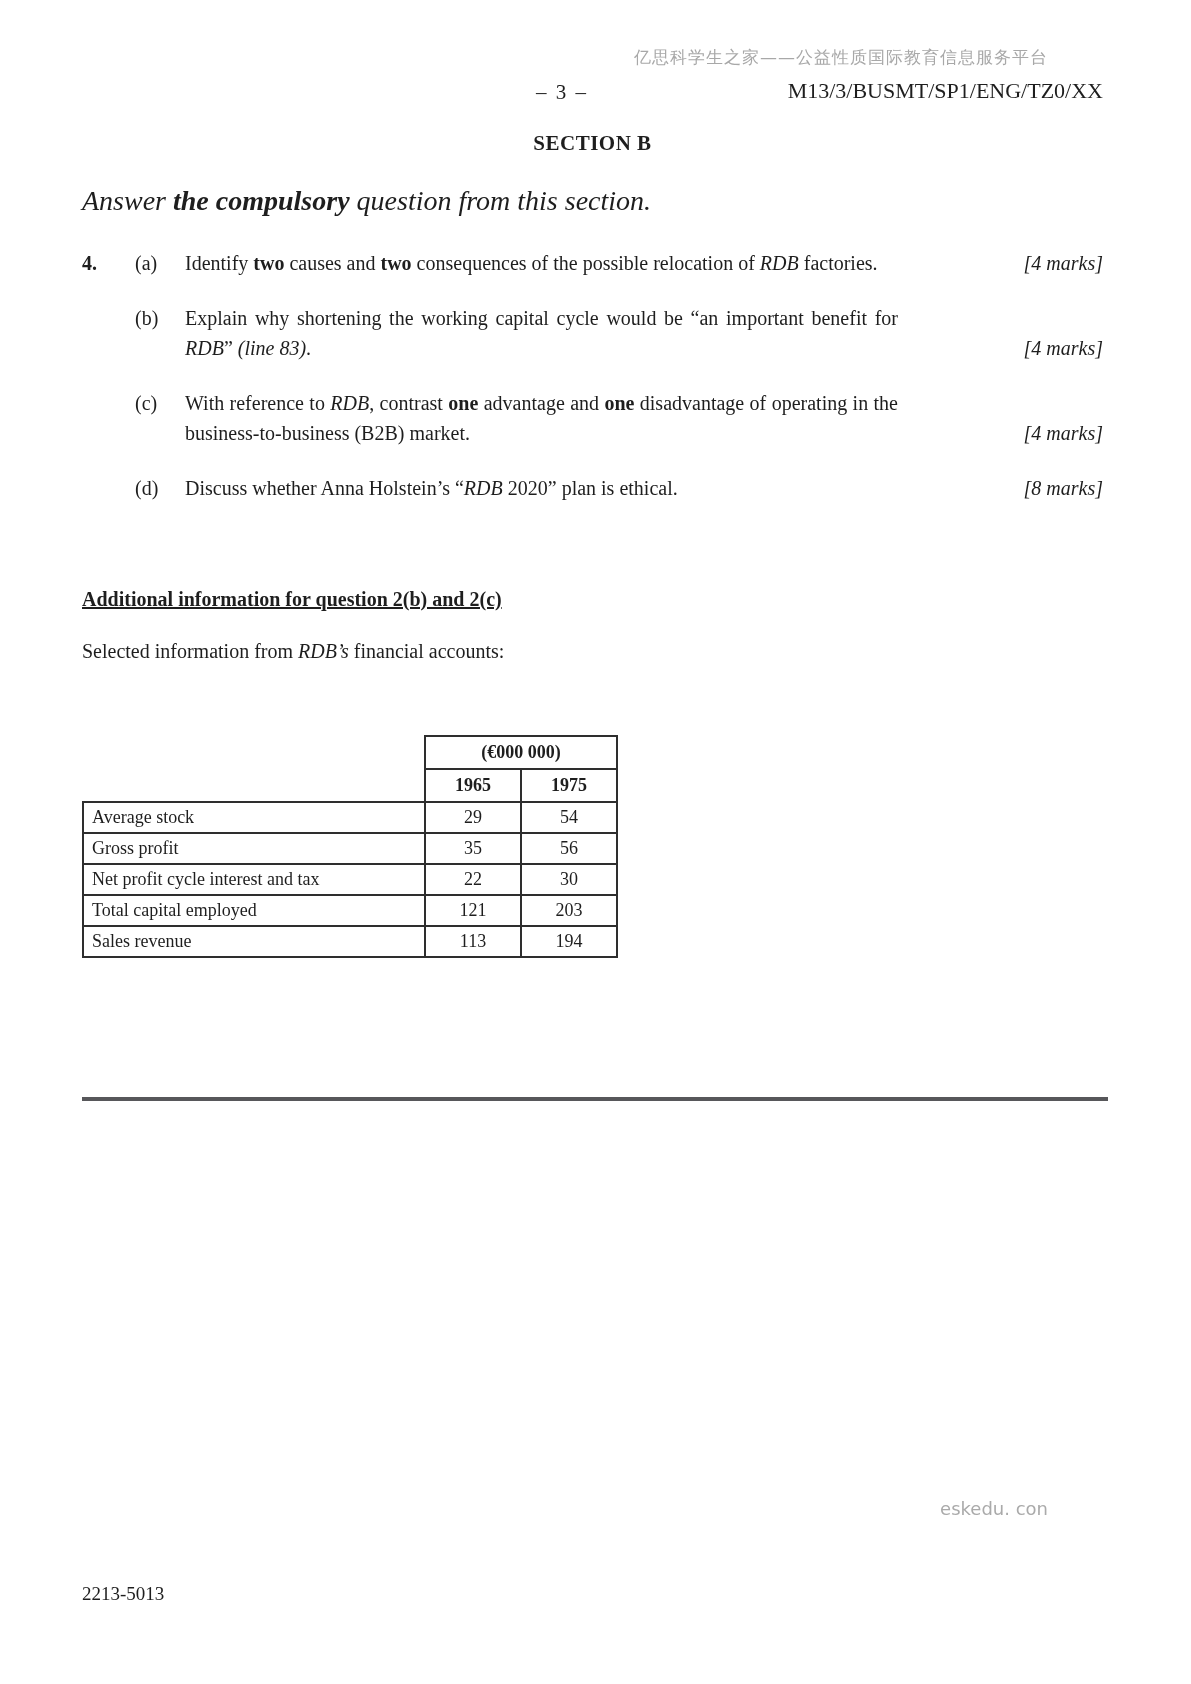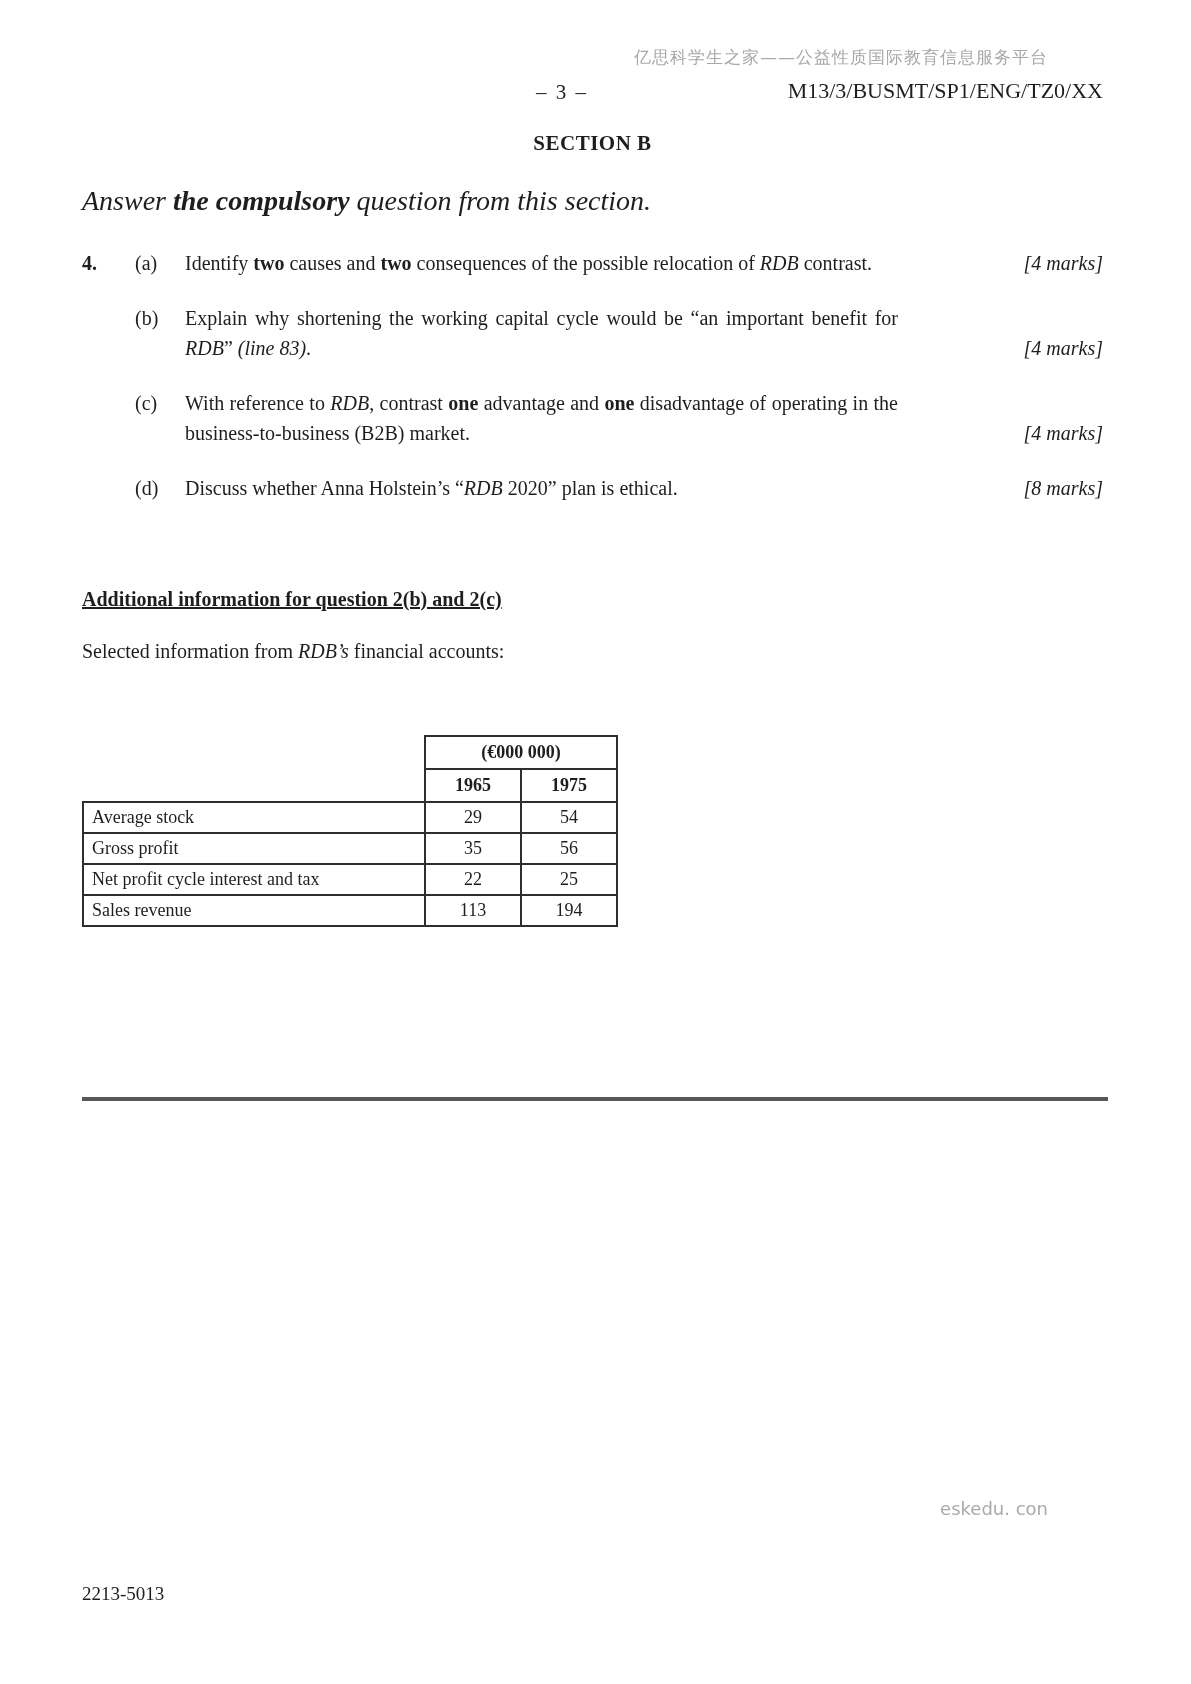--- a/index.html
+++ b/index.html
@@ -107,21 +107,21 @@
 
     <div class="section-title">SECTION B</div>
 
     <p class="instruction"><span class="seg-i">Answer </span><span class="seg-bi">the compulsory</span><span class="seg-i"> question from this section.</span></p>
 
     <div class="question">
 
       <div class="part">
         <span class="qnum">4.</span>
         <span class="letter">(a)</span>
-        <p class="ptext"><span>Identify </span><span class="seg-b">two</span><span> causes and </span><span class="seg-b">two</span><span> consequences of the possible relocation of </span><span class="seg-i">RDB</span><span> contrast.</span></p>
+        <p class="ptext"><span>Identify </span><span class="seg-b">two</span><span> causes and </span><span class="seg-b">two</span><span> consequences of the possible relocation of </span><span class="seg-i">RDB</span><span> factories.</span></p>
         <span class="marks">[4 marks]</span>
       </div>
 
       <div class="part">
         <span class="qnum"></span>
         <span class="letter">(b)</span>
         <p class="ptext"><span>Explain why shortening the working capital cycle would be “an important benefit for </span><span class="seg-i">RDB</span><span>” </span><span class="seg-i">(line 83)</span><span>.</span></p>
         <span class="marks">[4 marks]</span>
       </div>
 
@@ -167,21 +167,26 @@
         <td class="num">54</td>
       </tr>
       <tr>
         <td class="label">Gross profit</td>
         <td class="num">35</td>
         <td class="num">56</td>
       </tr>
       <tr>
         <td class="label">Net profit cycle interest and tax</td>
         <td class="num">22</td>
-        <td class="num">25</td>
+        <td class="num">30</td>
+      </tr>
+      <tr>
+        <td class="label">Total capital employed</td>
+        <td class="num">121</td>
+        <td class="num">203</td>
       </tr>
       <tr>
         <td class="label">Sales revenue</td>
         <td class="num">113</td>
         <td class="num">194</td>
       </tr>
     </tbody>
       </table>
 
   </div>

